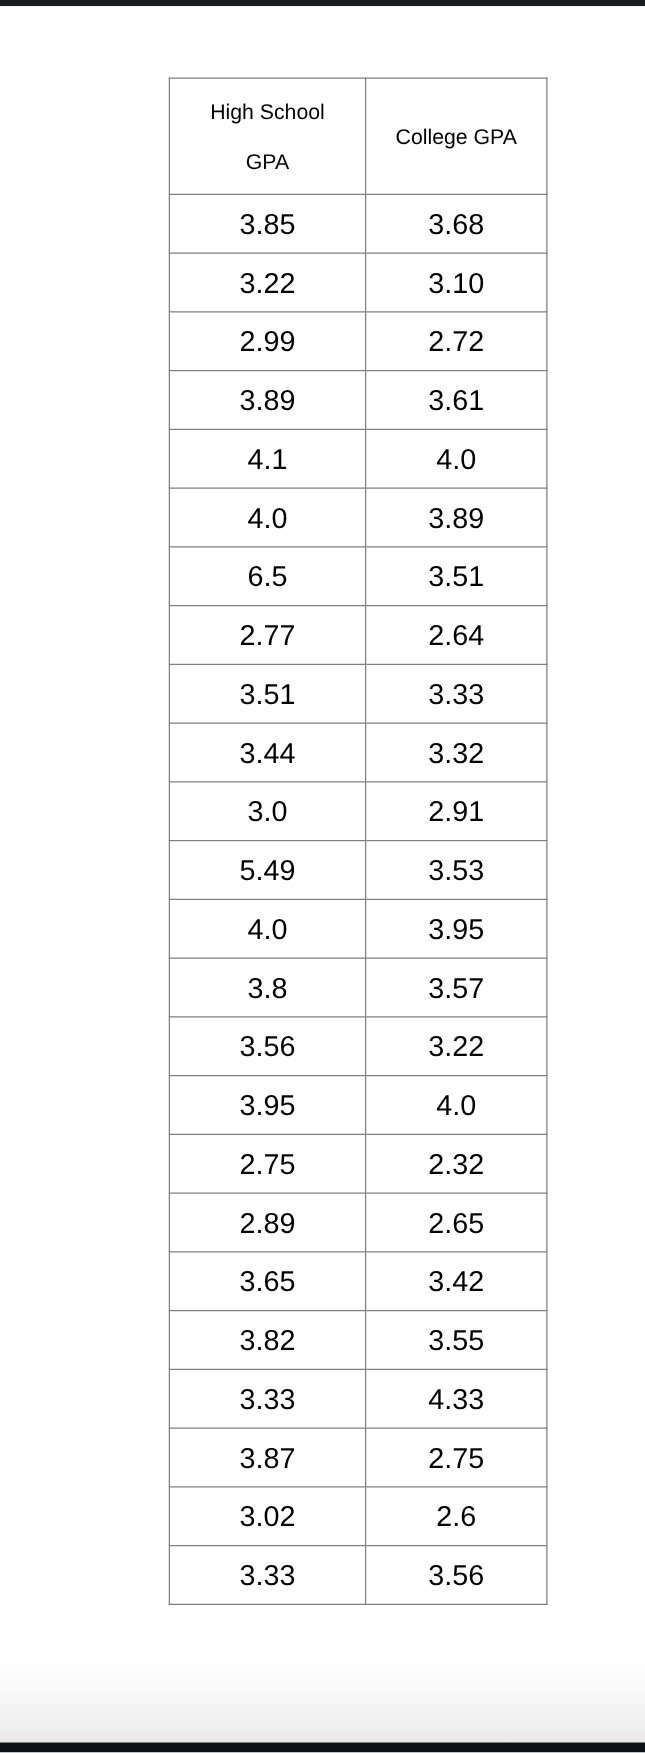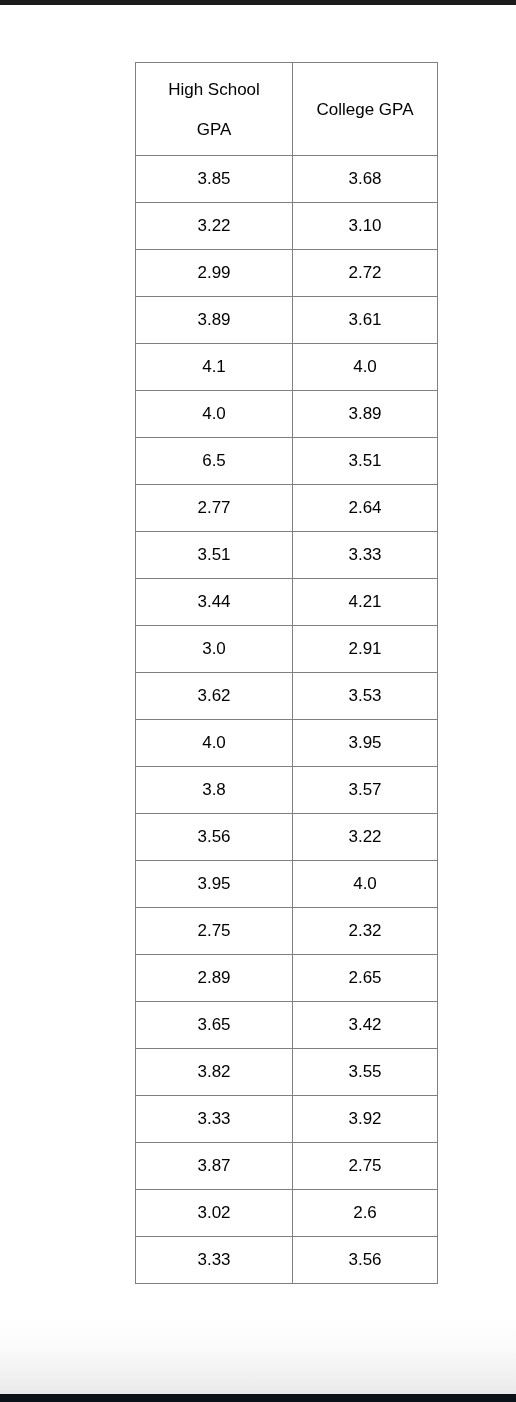--- a/index.html
+++ b/index.html
@@ -75,21 +75,21 @@
     height: 92px;
     font-size: 17px;
     vertical-align: middle;
     line-height: 1.0;
   }
   .hdr-hs-line1 { display: block; margin-bottom: 23px; }
   .hdr-hs-line2 { display: block; }
 
   table.gpa-table td {
     height: 46px;
-    font-size: 17px;
+    font-size: 23px;
     vertical-align: middle;
   }
 </style>
 </head>
 <body>
 
 <div class="top-chrome-bar"></div>
 
 <div class="page-sheet">
 
@@ -140,28 +140,28 @@
           <tr>
             <td>2.77</td>
             <td>2.64</td>
           </tr>
           <tr>
             <td>3.51</td>
             <td>3.33</td>
           </tr>
           <tr>
             <td>3.44</td>
-            <td>4.21</td>
+            <td>3.32</td>
           </tr>
           <tr>
             <td>3.0</td>
             <td>2.91</td>
           </tr>
           <tr>
-            <td>3.62</td>
+            <td>5.49</td>
             <td>3.53</td>
           </tr>
           <tr>
             <td>4.0</td>
             <td>3.95</td>
           </tr>
           <tr>
             <td>3.8</td>
             <td>3.57</td>
           </tr>
@@ -184,21 +184,21 @@
           <tr>
             <td>3.65</td>
             <td>3.42</td>
           </tr>
           <tr>
             <td>3.82</td>
             <td>3.55</td>
           </tr>
           <tr>
             <td>3.33</td>
-            <td>3.92</td>
+            <td>4.33</td>
           </tr>
           <tr>
             <td>3.87</td>
             <td>2.75</td>
           </tr>
           <tr>
             <td>3.02</td>
             <td>2.6</td>
           </tr>
           <tr>

